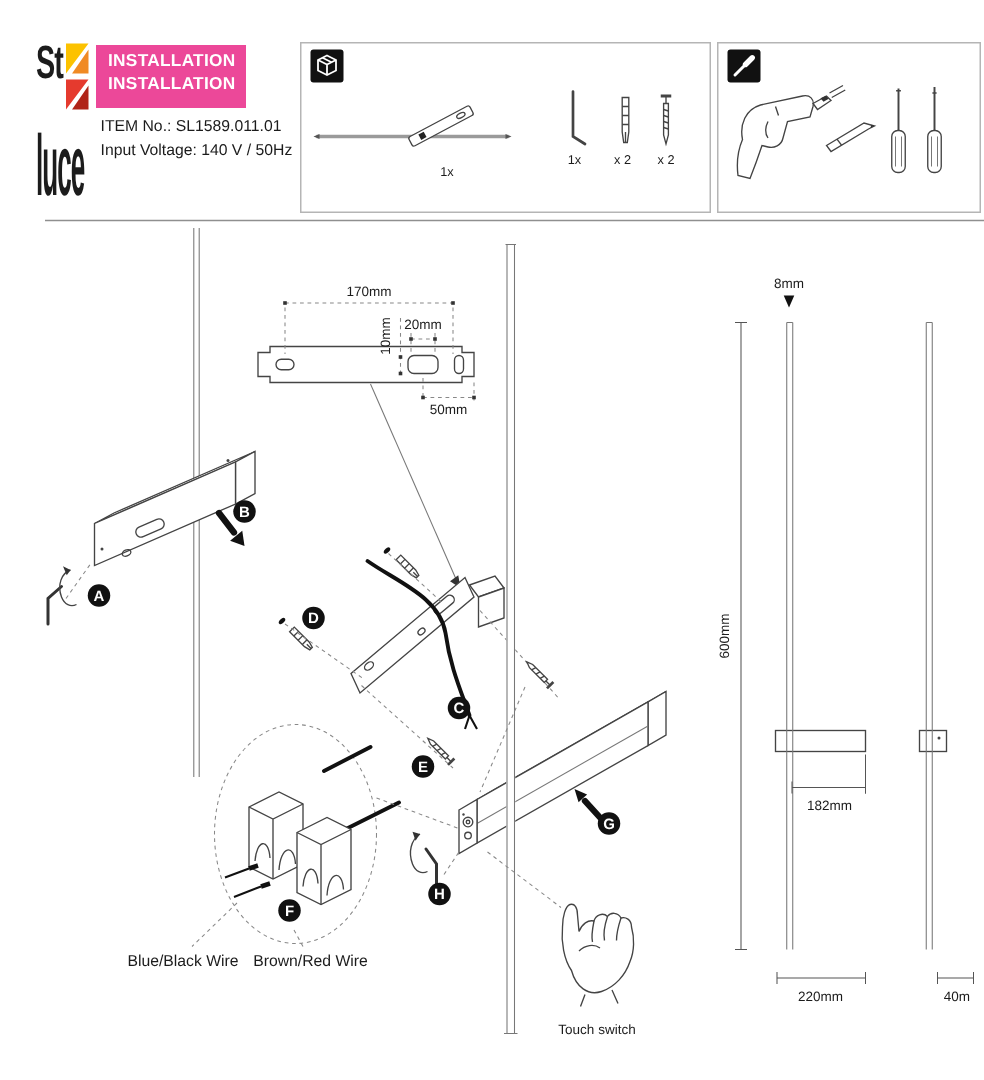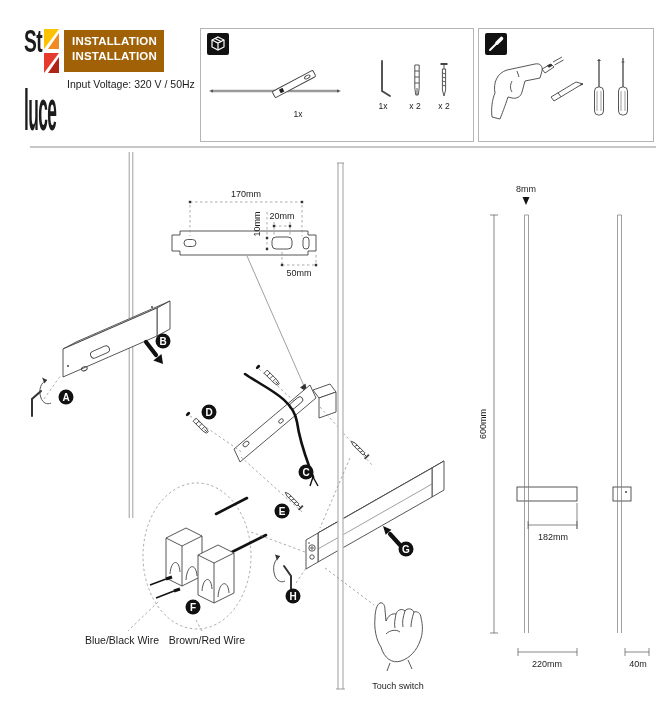--- a/index.html
+++ b/index.html
@@ -34,27 +34,28 @@
   </g>
   <polygon points="36,5 51,5 36,25" fill="#fcc200"></polygon>
   <polygon points="51,9 51,25 40,25" fill="#f08a24"></polygon>
   <polygon points="36,29 51,29 36,49" fill="#e53a2e"></polygon>
   <polygon points="51,33 51,49 40,49" fill="#b02418"></polygon>
   <g transform="translate(16,106) scale(0.62,2.05)">
     <text x="0" y="0" font-size="28" font-weight="bold" letter-spacing="-1">luce</text>
   </g>
 </svg>
 
-<div id="title-box" class="abs" style="background: #a16207;">
+<div id="title-box" class="abs" style="background: #ec4899;">
   <div>INSTALLATION</div>
   <div>INSTALLATION</div>
 </div>
 
 <div id="item-info" class="abs">
-  <div>Input Voltage: 320 V / 50Hz</div>
+  <div>ITEM No.: SL1589.011.01</div>
+  <div>Input Voltage: 140 V / 50Hz</div>
 </div>
 
 <div id="parts-box" class="abs pbox">
 <svg width="270" height="110" viewBox="0 0 270 110">
   <g>
     <rect x="6" y="4" width="22" height="22" rx="2" fill="#111"></rect>
     <g stroke="#fff" stroke-width="1.2" fill="none">
       <path d="M17,8 L23,11 L23,18 L17,21 L11,18 L11,11 Z"></path>
       <path d="M11,11 L17,14 L23,11 M17,14 L17,21 M14,9.5 L20,12.5"></path>
     </g>

